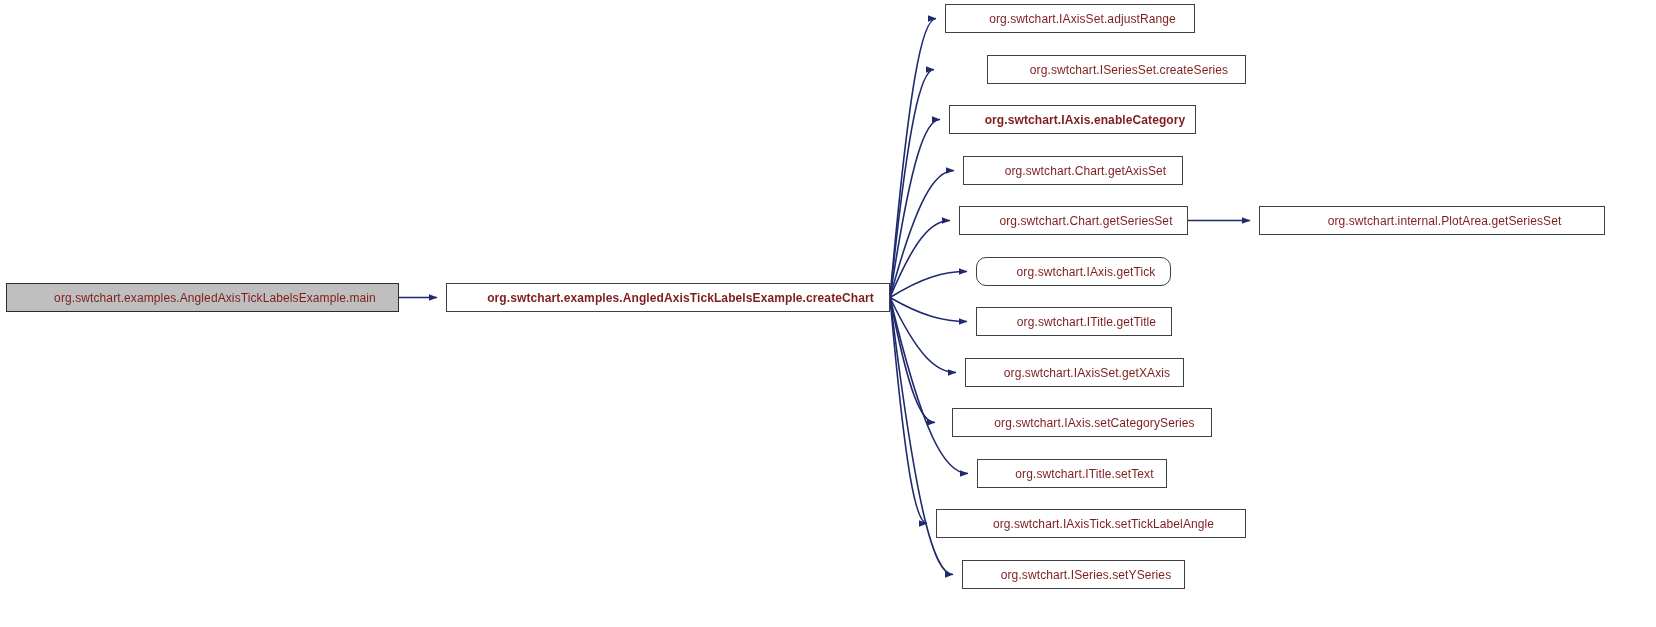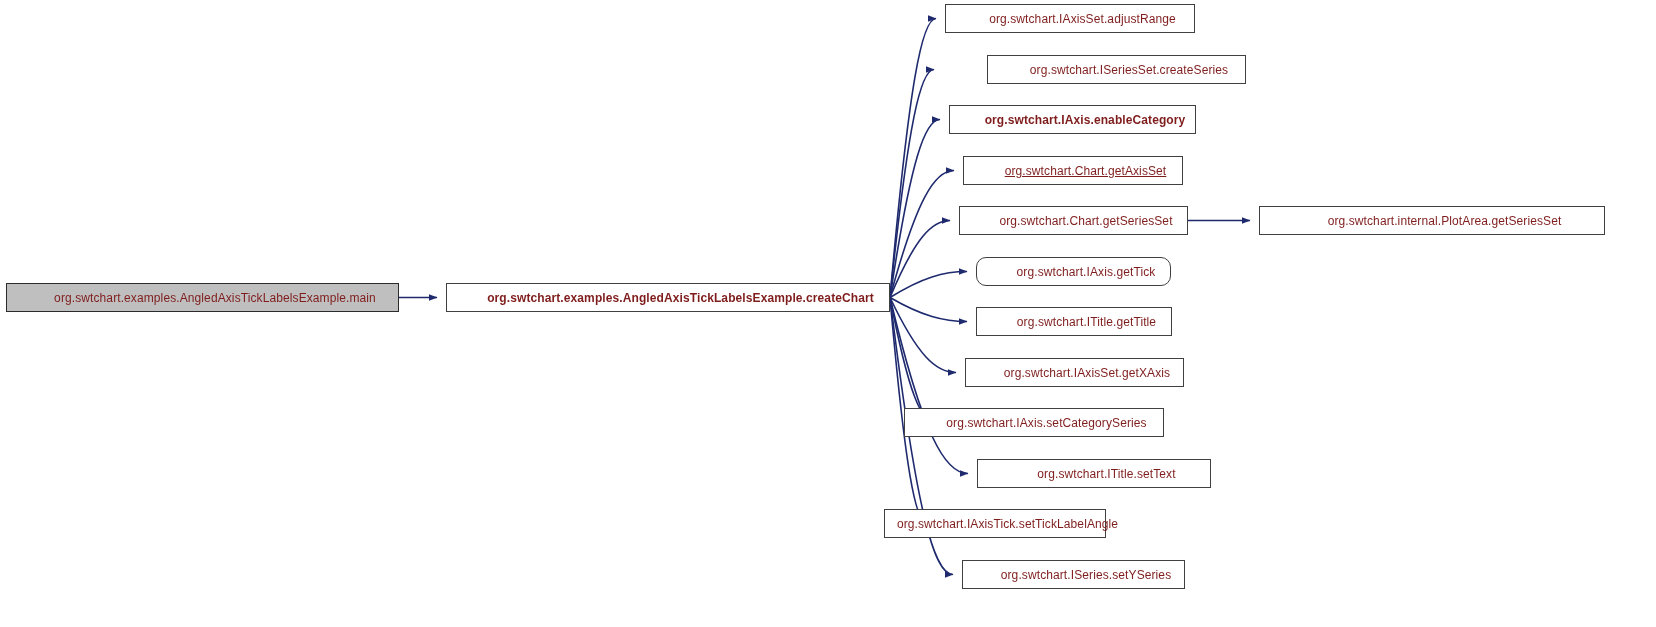--- a/index.html
+++ b/index.html
@@ -50,24 +50,24 @@
         <path d="M890,297.5 C916.46,513.56 934.1,574.5 953,574.5" marker-end="url(#arrow)"></path>
         <path d="M1188,220.5 L1250,220.5" marker-end="url(#arrow)"></path>
       </g>
   </svg>
   <div id="nodes">
       <div class="node filled" style="left: 6px; top: 283px; width: 393px;">org.swtchart.examples.AngledAxisTickLabelsExample.main</div>
       <div class="node" style="left: 446px; top: 283px; width: 444px; font-weight: bold;">org.swtchart.examples.AngledAxisTickLabelsExample.createChart</div>
       <div class="node" style="left: 945px; top: 4px; width: 250px;">org.swtchart.IAxisSet.adjustRange</div>
       <div class="node" style="left: 943px; top: 55px; width: 259px; margin-left: 44px;">org.swtchart.ISeriesSet.createSeries</div>
       <div class="node" style="left: 949px; top: 105px; width: 247px; font-weight: bold;">org.swtchart.IAxis.enableCategory</div>
-      <div class="node" style="left: 963px; top: 156px; width: 220px; text-decoration: underline;">org.swtchart.Chart.getAxisSet</div>
+      <div class="node" style="left: 963px; top: 156px; width: 220px;">org.swtchart.Chart.getAxisSet</div>
       <div class="node" style="left: 959px; top: 206px; width: 229px;">org.swtchart.Chart.getSeriesSet</div>
       <div class="node" style="left: 976px; top: 257px; width: 195px; border-radius: 10px;">org.swtchart.IAxis.getTick</div>
       <div class="node" style="left: 976px; top: 307px; width: 196px;">org.swtchart.ITitle.getTitle</div>
       <div class="node" style="left: 965px; top: 358px; width: 219px;">org.swtchart.IAxisSet.getXAxis</div>
-      <div class="node" style="left: 904px; top: 408px; width: 260px;">org.swtchart.IAxis.setCategorySeries</div>
-      <div class="node" style="left: 977px; top: 459px; width: 234px;">org.swtchart.ITitle.setText</div>
-      <div class="node" style="left: 884px; top: 509px; width: 222px;">org.swtchart.IAxisTick.setTickLabelAngle</div>
+      <div class="node" style="left: 952px; top: 408px; width: 260px;">org.swtchart.IAxis.setCategorySeries</div>
+      <div class="node" style="left: 977px; top: 459px; width: 190px;">org.swtchart.ITitle.setText</div>
+      <div class="node" style="left: 936px; top: 509px; width: 310px;">org.swtchart.IAxisTick.setTickLabelAngle</div>
       <div class="node" style="left: 962px; top: 560px; width: 223px;">org.swtchart.ISeries.setYSeries</div>
       <div class="node" style="left: 1259px; top: 206px; width: 346px;">org.swtchart.internal.PlotArea.getSeriesSet</div>
     </div>
 </div>
 
 </body></html>

